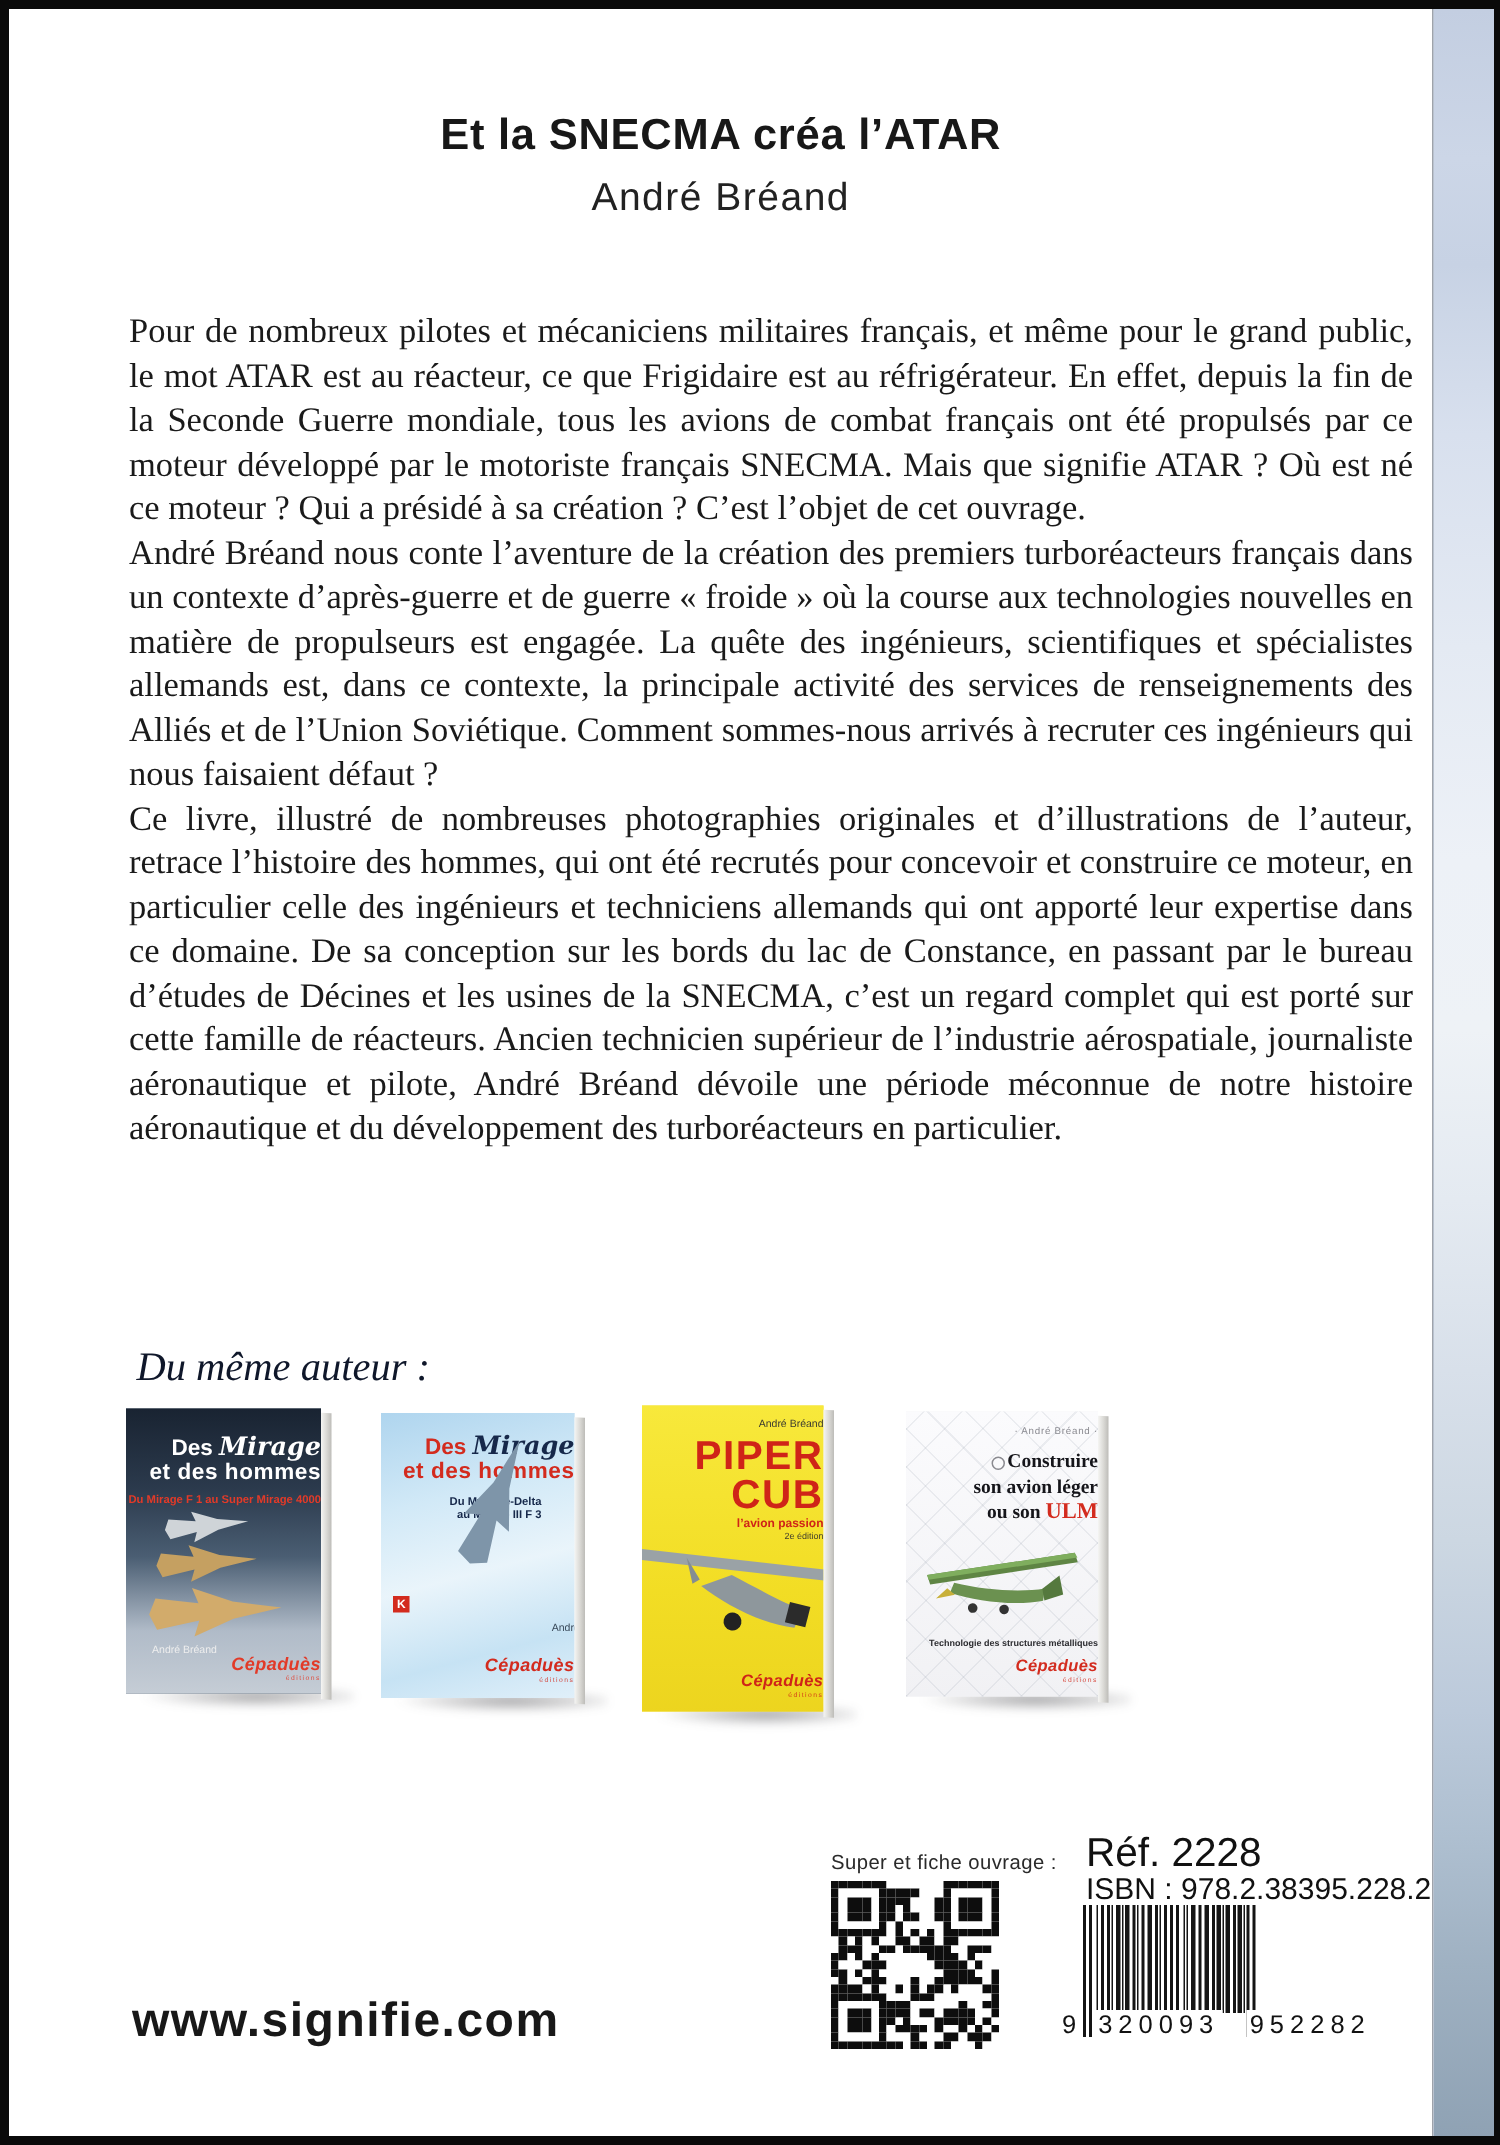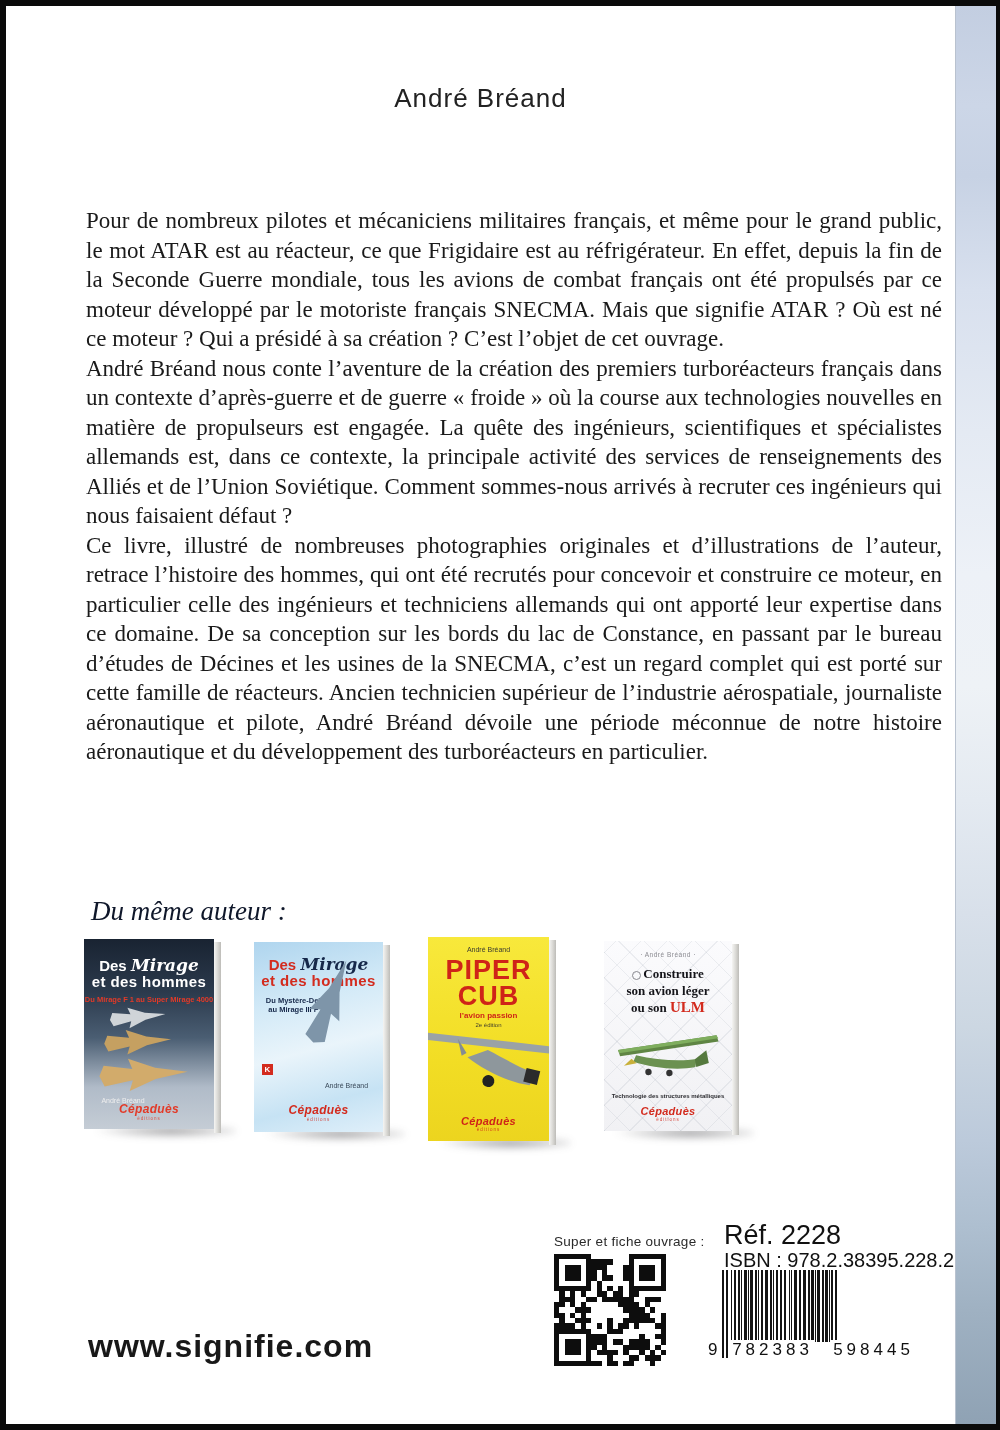--- a/index.html
+++ b/index.html
@@ -44,21 +44,21 @@
   }
   .book .pages{ 
     position:absolute;right:-7px;top:3px;bottom:-4px;width:7px;
     background:linear-gradient(90deg,#f5f5f3,#d9d8d4 55%,#bdbcb8);
     transform:skewY(2deg);
   }
   .book .cover{
     position:relative;width:100%;height:100%;overflow:hidden;
     background-color:var(--cover,#ccc);
   }
-  .cv-txt{position:absolute;width:100%;text-align:center;}
+  .cv-txt{position:absolute;width:100%;text-align:right;}
   .script{font-family:"DejaVu Serif",serif;font-style:italic;font-weight:bold;}
   .pub{font-weight:bold;font-style:italic;letter-spacing:.3px;}
   .pub-sub{display:block;font-style:normal;font-weight:normal;font-size:4.5px;letter-spacing:1px;opacity:.85;}
   .jet-svg{position:absolute;}
   
   .b1{left:78px;top:933px;width:130px;height:190px;}
   .b1 .cover{background-image:linear-gradient(180deg,rgba(24,34,48,.96) 0%,rgba(42,56,74,.85) 28%,rgba(95,115,135,.55) 52%,rgba(190,200,212,.9) 78%,rgba(205,212,220,.95) 100%);}
   .b1 .t1{top:16px;color:#fff;font-size:15px;font-weight:bold;}
   .b1 .t1 .script{font-size:17px;}
   .b1 .t2{top:34px;color:#fff;font-size:15px;font-weight:bold;letter-spacing:.4px;}
@@ -117,20 +117,21 @@
   .bc-digits span{background:#fff;padding:0 2px;}
   
   .website{position:absolute;left:82px;top:1322px;font-size:32px;font-weight:bold;letter-spacing:1px;color:#181818;}
 </style>
 </head>
 <body>
 
 <div class="back-cover">
 
   <div class="title-block">
+    <div class="book-title">Et la SNECMA créa l’ATAR</div>
     <div class="book-author">André Bréand</div>
   </div>
 
   <div class="synopsis">
     <p>Pour de nombreux pilotes et mécaniciens militaires français, et même pour le grand public, le mot ATAR est au réacteur, ce que Frigidaire est au réfrigérateur. En effet, depuis la fin de la Seconde Guerre mondiale, tous les avions de combat français ont été propulsés par ce moteur développé par le motoriste français SNECMA. Mais que signifie ATAR ? Où est né ce moteur ? Qui a présidé à sa création ? C’est l’objet de cet ouvrage.</p>
     <p>André Bréand nous conte l’aventure de la création des premiers turboréacteurs français dans un contexte d’après-guerre et de guerre « froide » où la course aux technologies nouvelles en matière de propulseurs est engagée. La quête des ingénieurs, scientifiques et spécialistes allemands est, dans ce contexte, la principale activité des services de renseignements des Alliés et de l’Union Soviétique. Comment sommes-nous arrivés à recruter ces ingénieurs qui nous faisaient défaut ?</p>
     <p>Ce livre, illustré de nombreuses photographies originales et d’illustrations de l’auteur, retrace l’histoire des hommes, qui ont été recrutés pour concevoir et construire ce moteur, en particulier celle des ingénieurs et techniciens allemands qui ont apporté leur expertise dans ce domaine. De sa conception sur les bords du lac de Constance, en passant par le bureau d’études de Décines et les usines de la SNECMA, c’est un regard complet qui est porté sur cette famille de réacteurs. Ancien technicien supérieur de l’industrie aérospatiale, journaliste aéronautique et pilote, André Bréand dévoile une période méconnue de notre histoire aéronautique et du développement des turboréacteurs en particulier.</p>
   </div>
 
   <div class="other-works-heading">Du même auteur :</div>
@@ -717,21 +718,21 @@
         <div class="gap" style="width: 1px;"></div>
         <div class="bar" style="width: 1px;"></div>
         <div class="gap" style="width: 1px;"></div>
         <div class="bar tall" style="width: 2px;"></div>
         <div class="gap" style="width: 2px;"></div>
         <div class="bar tall" style="width: 2px;"></div>
         <div class="gap" style="width: 0px;"></div>
       </div>
     <div class="bc-digits">
       <div class="d0"><span>9</span></div>
-      <div class="d1"><span>782383</span></div>
-      <div class="d1"><span>598445</span></div>
+      <div class="d1"><span>320093</span></div>
+      <div class="d1"><span>952282</span></div>
     </div>
   </div>
 
   <div class="website">www.signifie.com</div>
 </div>
 
 <div class="front-sliver"></div>
 
 </body></html>

